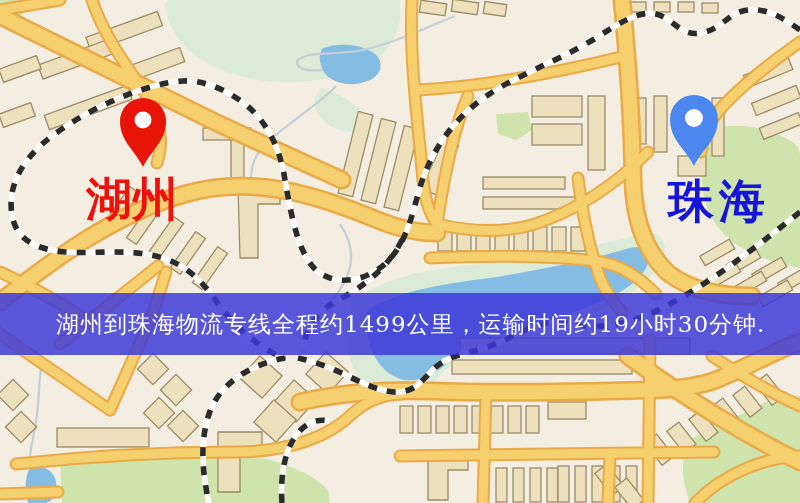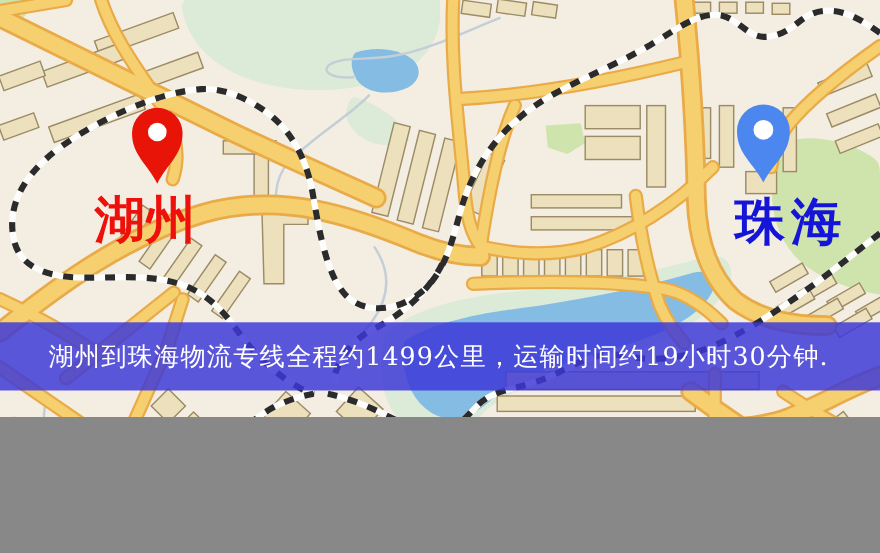--- a/index.html
+++ b/index.html
@@ -1,17 +1,17 @@
 <!DOCTYPE html>
 <html style="--bg: #f4eee2; --road_core: #f6cf6e; --road_casing: #e9aa48; --railway: #2b2b2b; --park: #cfe3ac; --park_soft: #dcead8; --water: #85bce4; --stream: #c3ced6; --building: #ede0bd; --building_stroke: #9b8b66; --origin_pin: #e81408; --origin_label: #ee100a; --dest_pin: #4c86ef; --dest_label: #1415d8; --banner_bg: #3b38d8; --banner_text: #ffffff;"><head>
 <meta charset="utf-8">
 <style>
   html,body{margin:0;padding:0;background:#888;}
   .stage{
-    position:relative;width:800px;height:379px;overflow:hidden;
+    position:relative;width:800px;height:503px;overflow:hidden;
     background:var(--bg);
     font-family:"Liberation Sans", sans-serif;
   }
   .stage svg{position:absolute;left:0;top:0;}
   
   .road-casing{fill:none;stroke:var(--road_casing);stroke-linecap:round;stroke-linejoin:round;stroke-width:13;}
   .road-casing.w-major{stroke-width:19;}
   .road-core{fill:none;stroke:var(--road_core);stroke-linecap:round;stroke-linejoin:round;stroke-width:9;}
   .road-core.w-major{stroke-width:14;}
   
@@ -35,20 +35,21 @@
   .banner{
     position:absolute;left:0;top:293px;width:800px;height:62px;
     display:flex;align-items:center;
   }
   .banner-bg{position:absolute;inset:0;background:var(--banner_bg);opacity:0.84;}
   .banner-text{
     position:relative;z-index:1;padding-left:44px;
     color:var(--banner_text);font-size:23px;letter-spacing:1px;
     font-family:"DejaVu Serif","Liberation Serif",serif;
     white-space:nowrap;
+    margin-left:12px;
   }
 </style>
 </head>
 <body>
 
 <div class="stage">
   <svg width="800" height="503" viewBox="0 0 800 503">
     <defs>
 
       <path id="r1" d="M0,16 C80,55 160,95 215,122 C260,143 302,162 342,180"></path>

